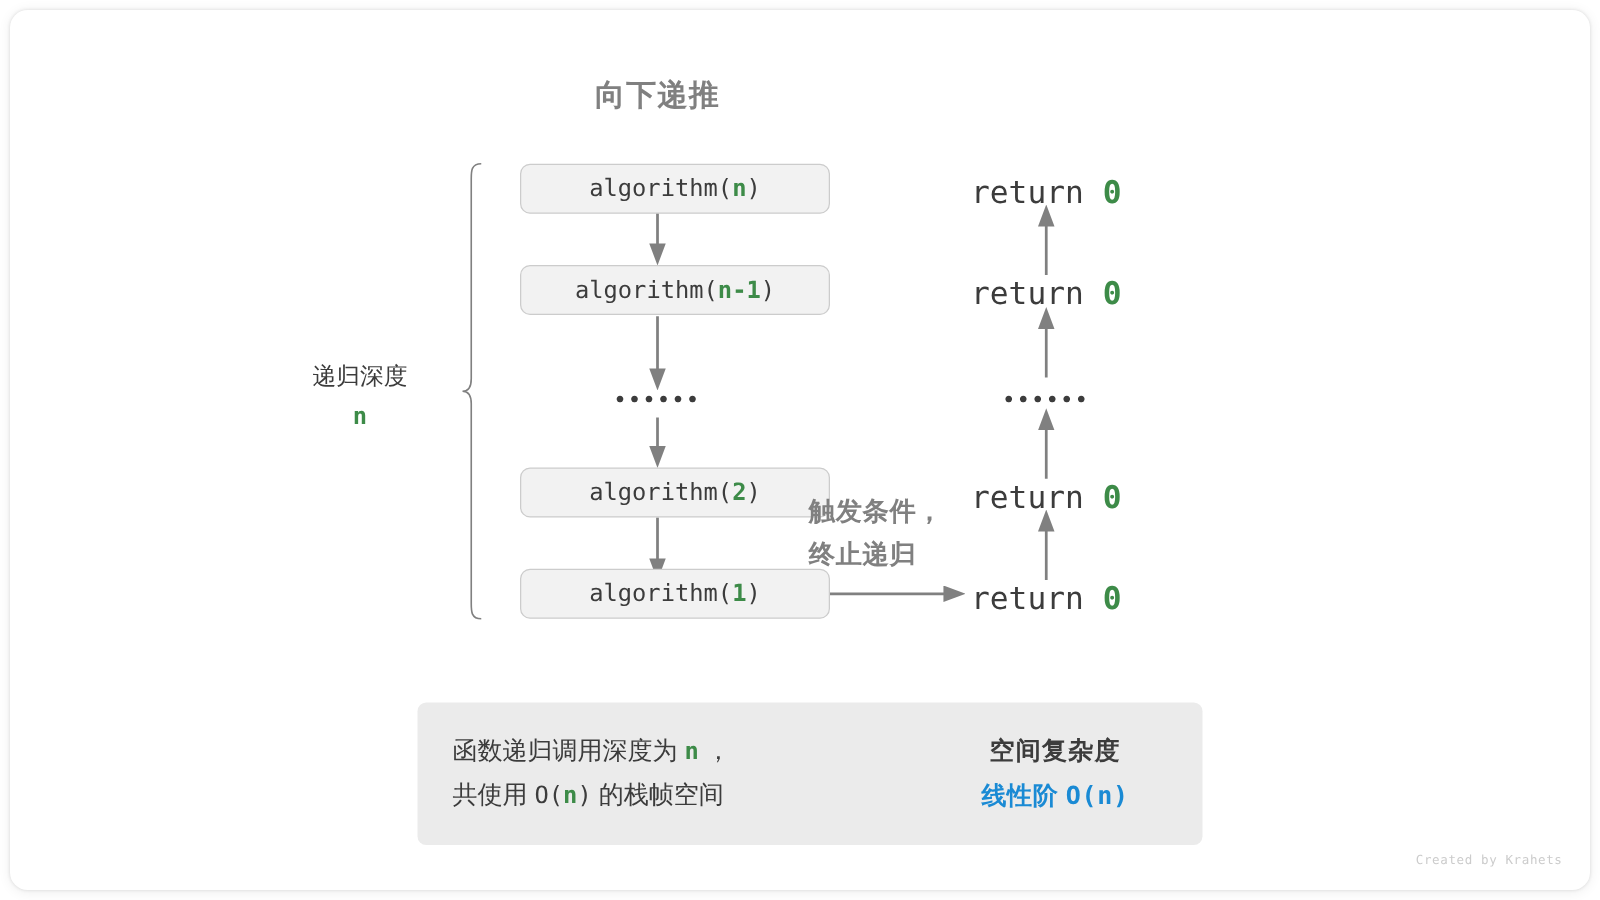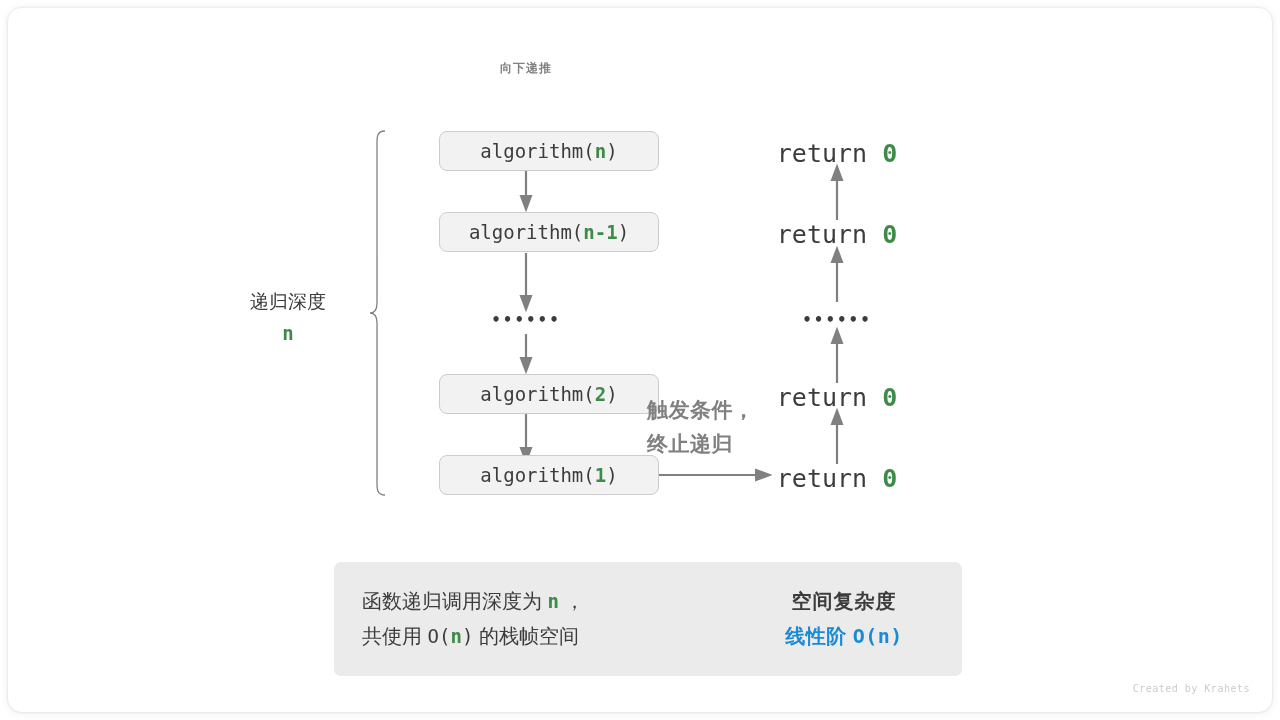--- a/index.html
+++ b/index.html
@@ -31,45 +31,44 @@
     left: 0; top: 0;
     width: 1264px;
     height: 704px;
   }
 
   .abs { position: absolute; }
 
   
   .col-head {
     font-family: "Liberation Sans", sans-serif;
-    font-size: 12px;
+    font-size: 24px;
     font-weight: bold;
     color: #808080;
     letter-spacing: 1px;
     text-align: center;
     white-space: nowrap;
   }
 
   
   .call-box {
-    width: 220px;
+    width: 248px;
     height: 40px;
     box-sizing: border-box;
     background: #f2f2f2;
     border: 1px solid #cccccc;
     border-radius: 8px;
     display: flex;
     align-items: center;
     justify-content: center;
     font-family: "DejaVu Sans Mono", monospace;
     font-size: 19px;
     color: #3c3c3c;
     white-space: nowrap;
     letter-spacing: 0px;
-    margin-left: 23px;
   }
   .call-box .hl {
     color: #3d8b48;
     font-weight: bold;
   }
 
   
   .ret-label {
     font-family: "DejaVu Sans Mono", monospace;
     font-size: 25px;

